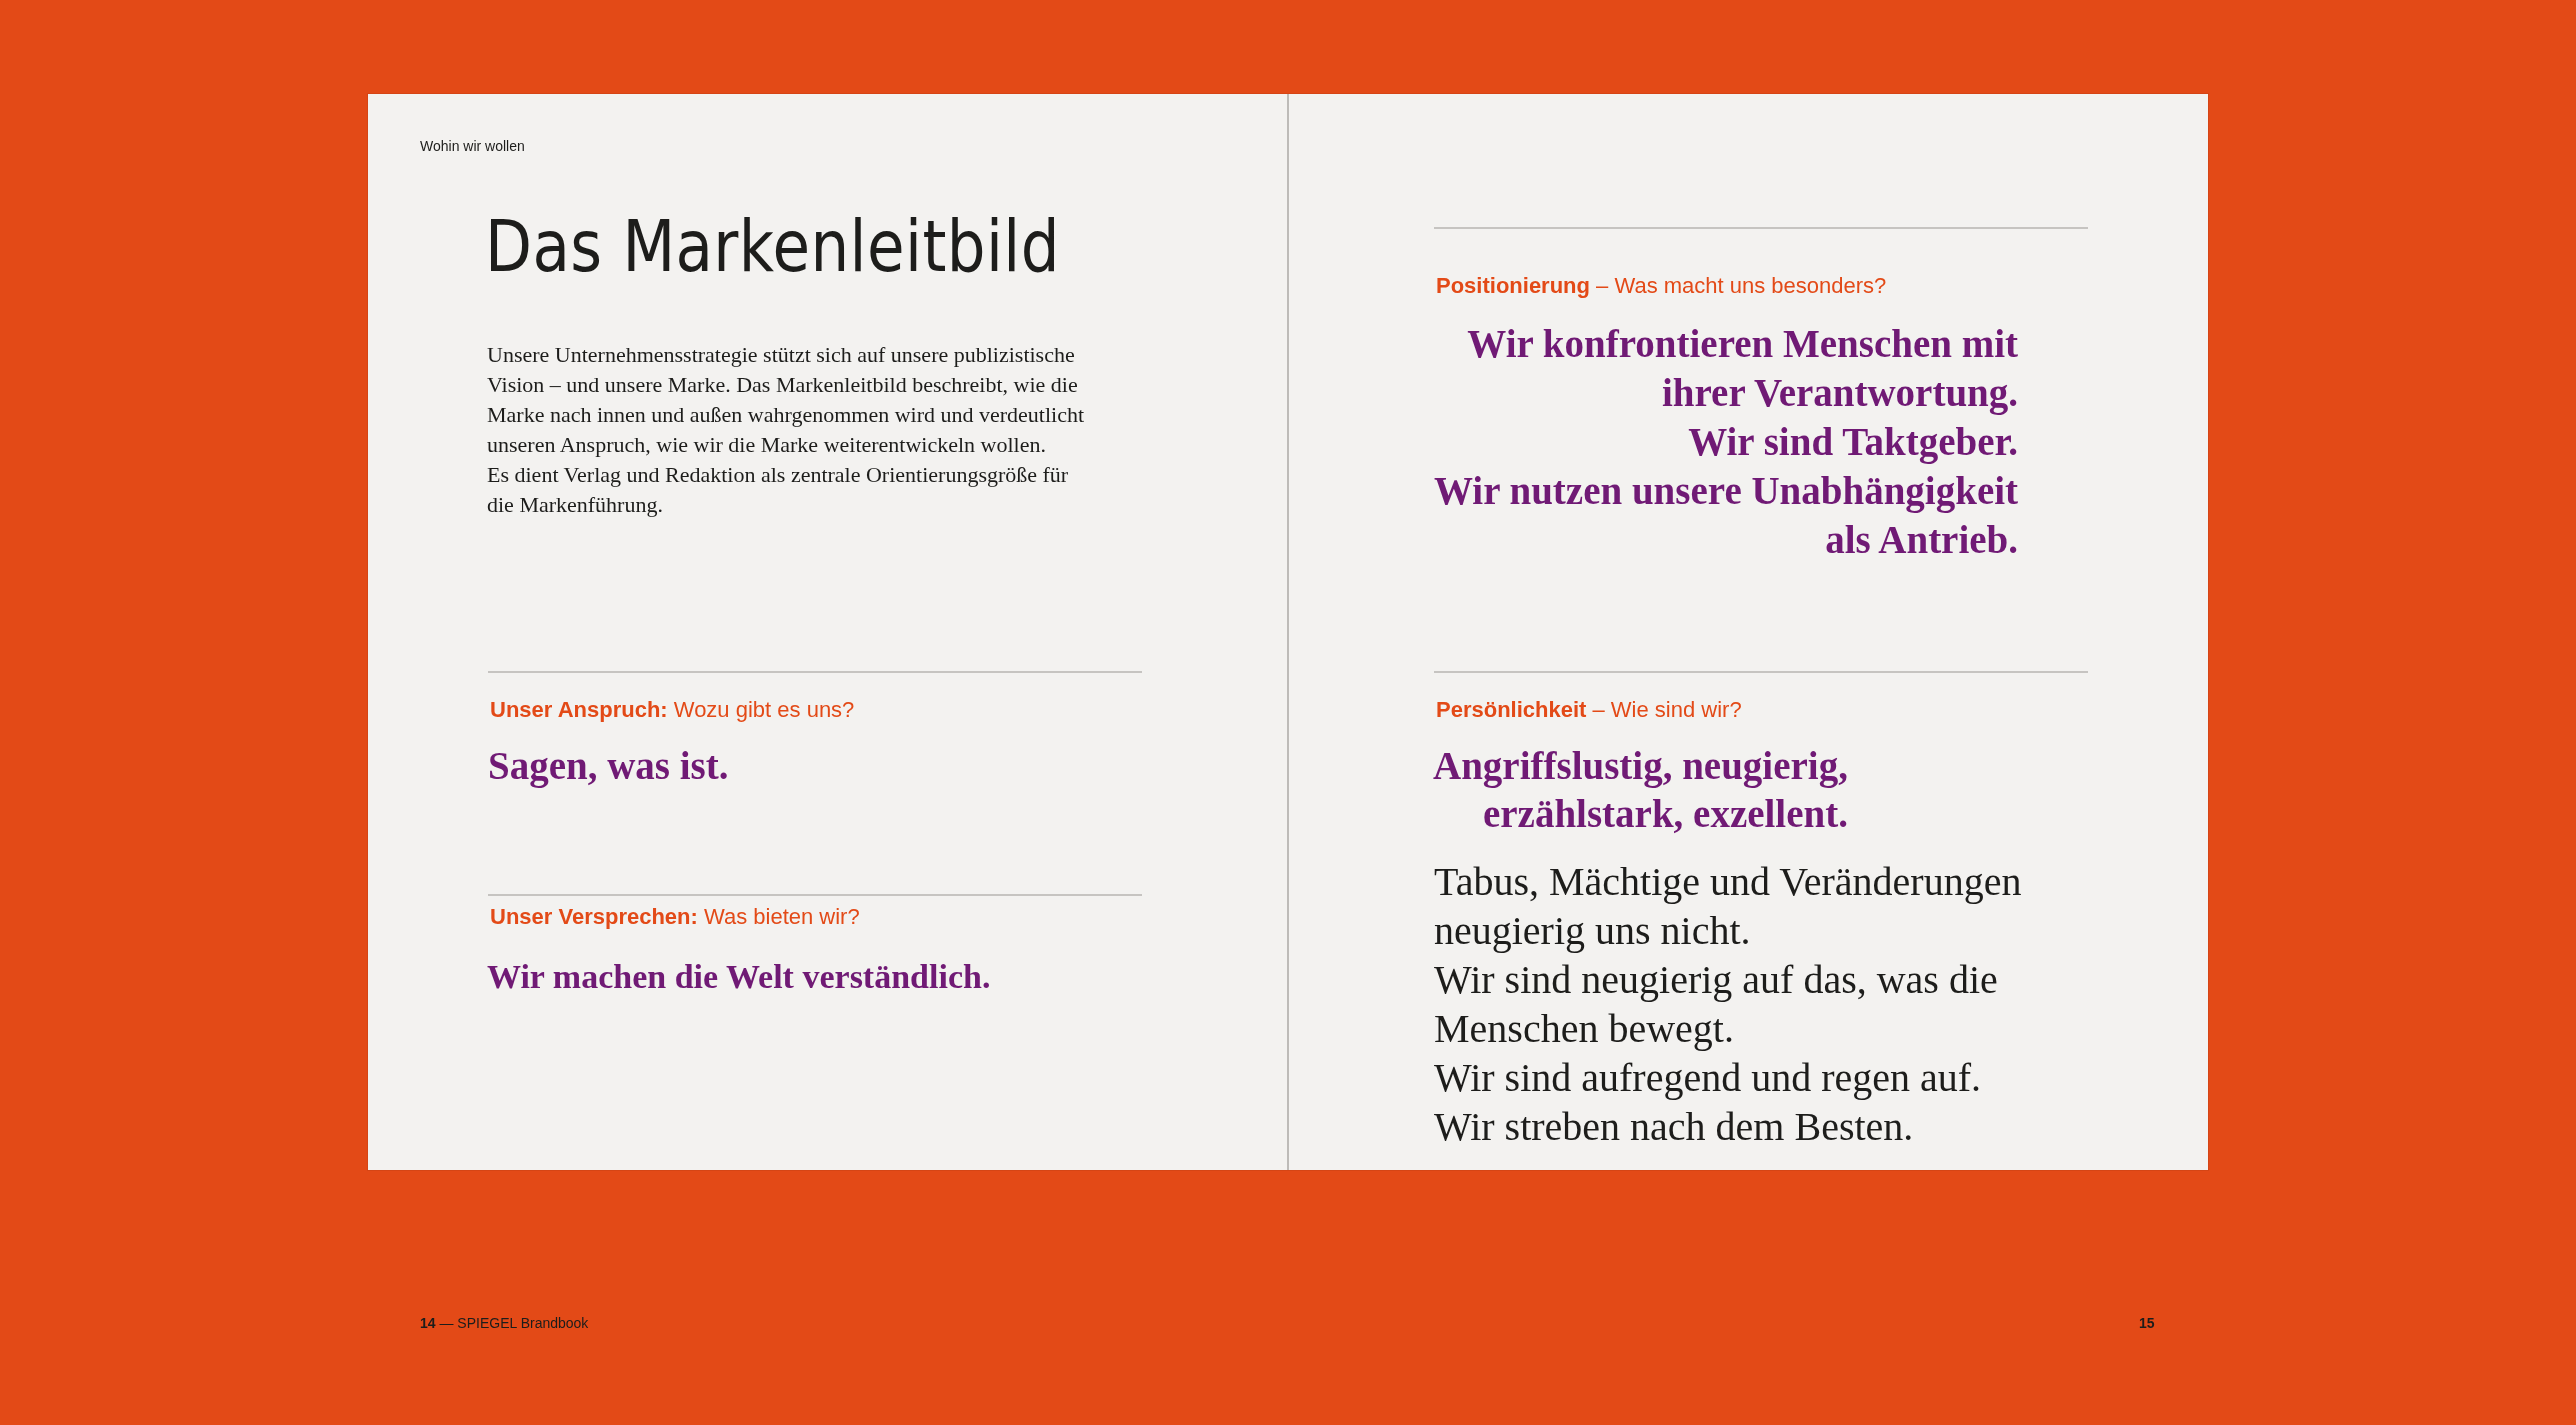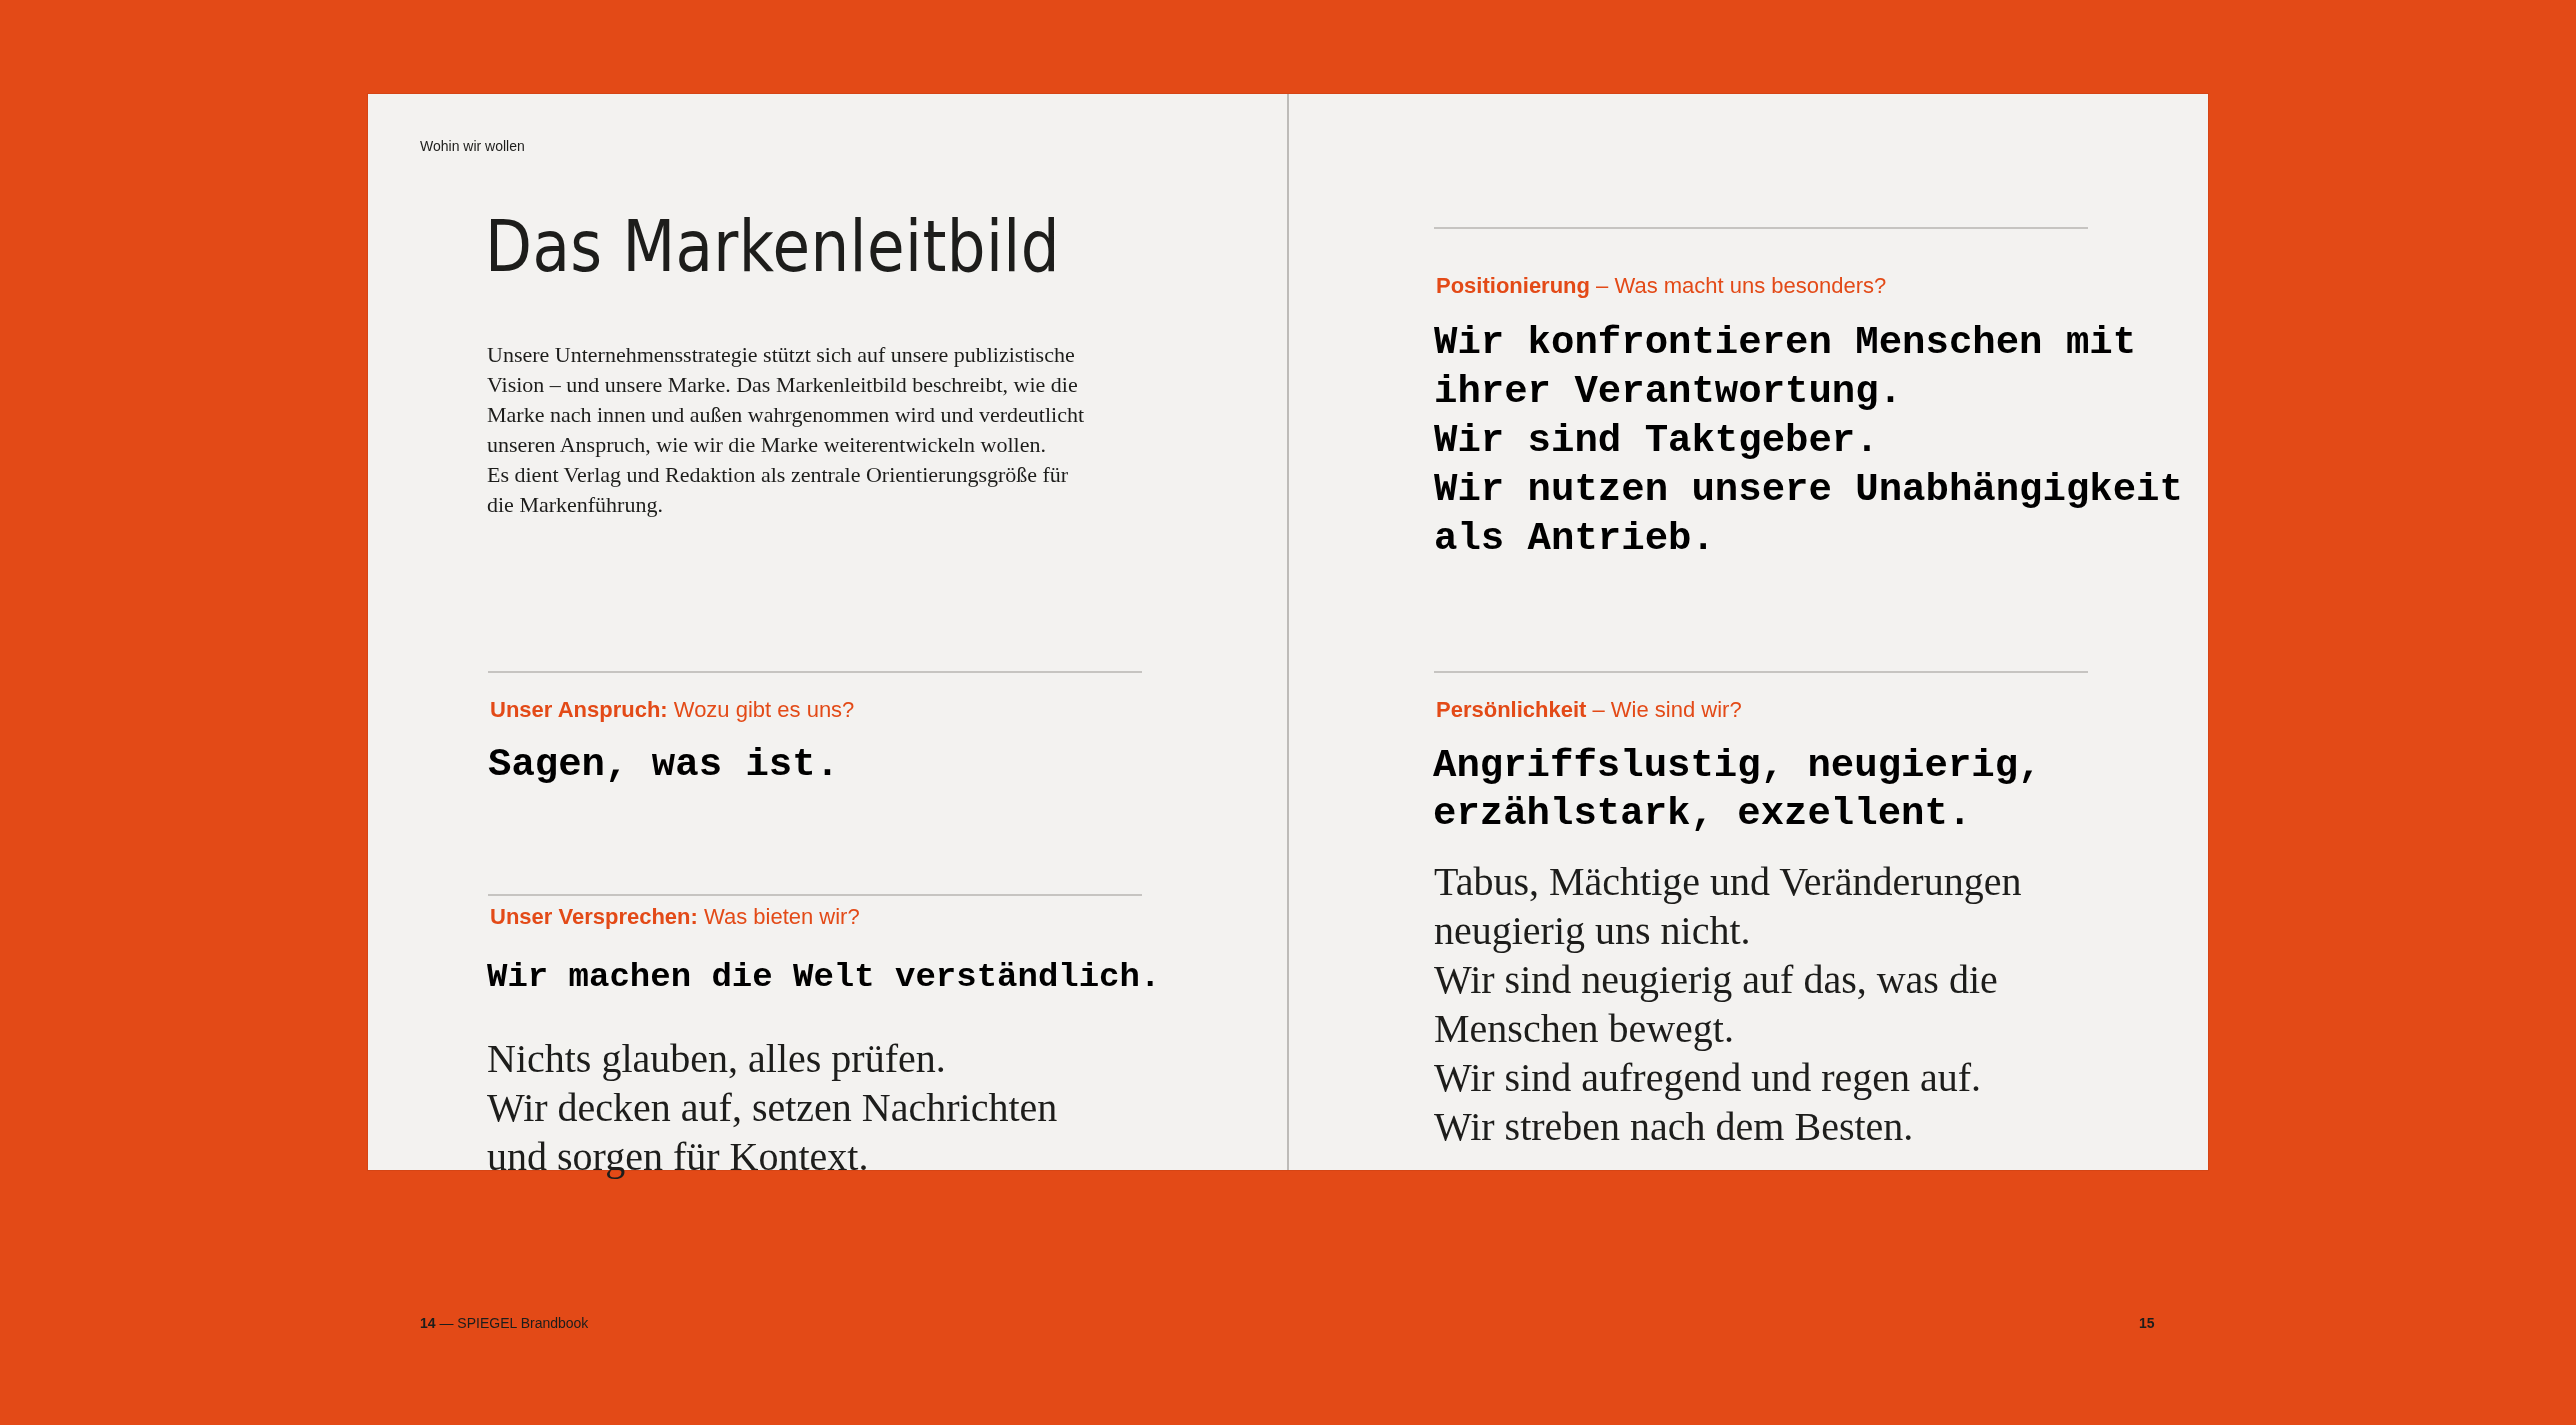--- a/index.html
+++ b/index.html
@@ -45,23 +45,24 @@
   .intro div { white-space: nowrap; }
 
   .rule { height: 2px; background: #c6c4c1; }
 
   .label {
     font-size: 22px; color: #E34A17; white-space: nowrap;
   }
   .label b { font-weight: bold; }
 
   .headline {
-    font-family: Liberation Mono, monospace;
-    font-weight: bold; color: #000000;
+    font-family: Liberation Serif, serif;
+    font-weight: bold; color: #701a75;
     white-space: nowrap;
+    text-align: right;
   }
   .body-lg {
     font-family: "Liberation Serif", serif;
     color: #1d1d1b; white-space: nowrap;
   }
 
   .folio {
     font-size: 14px; color: #1d1d1b; white-space: nowrap; margin-top: 44px;
   }
   .folio b { font-weight: bold; }
@@ -88,25 +89,20 @@
   <div class="abs label" style="left:122px; top:603px;">
     <b>Unser Anspruch:</b><span> Wozu gibt es uns?</span>
   </div>
   <div class="abs headline" style="left:120px; top:649px; font-size:39px;">Sagen, was ist.</div>
 
   <div class="abs rule" style="left:120px; top:800px; width:654px;"></div>
   <div class="abs label" style="left:122px; top:810px;">
     <b>Unser Versprechen:</b><span> Was bieten wir?</span>
   </div>
   <div class="abs headline" style="left:119px; top:864px; font-size:34px;">Wir machen die Welt verständlich.</div>
-  <div class="abs body-lg" style="left:119px; top:940px; font-size:40px; line-height:49px;">
-    <div>Nichts glauben, alles prüfen.</div>
-    <div>Wir decken auf, setzen Nachrichten</div>
-    <div>und sorgen für Kontext.</div>
-  </div>
 
   <div class="abs folio" style="left:52px; top:1177px;">
     <b>14</b><span> — </span><span>SPIEGEL Brandbook</span>
   </div>
 
   <div class="spine"></div>
 
   <div class="abs rule" style="left:1066px; top:133px; width:654px;"></div>
   <div class="abs label" style="left:1068px; top:179px;">
     <b>Positionierung</b><span> – Was macht uns besonders?</span>

